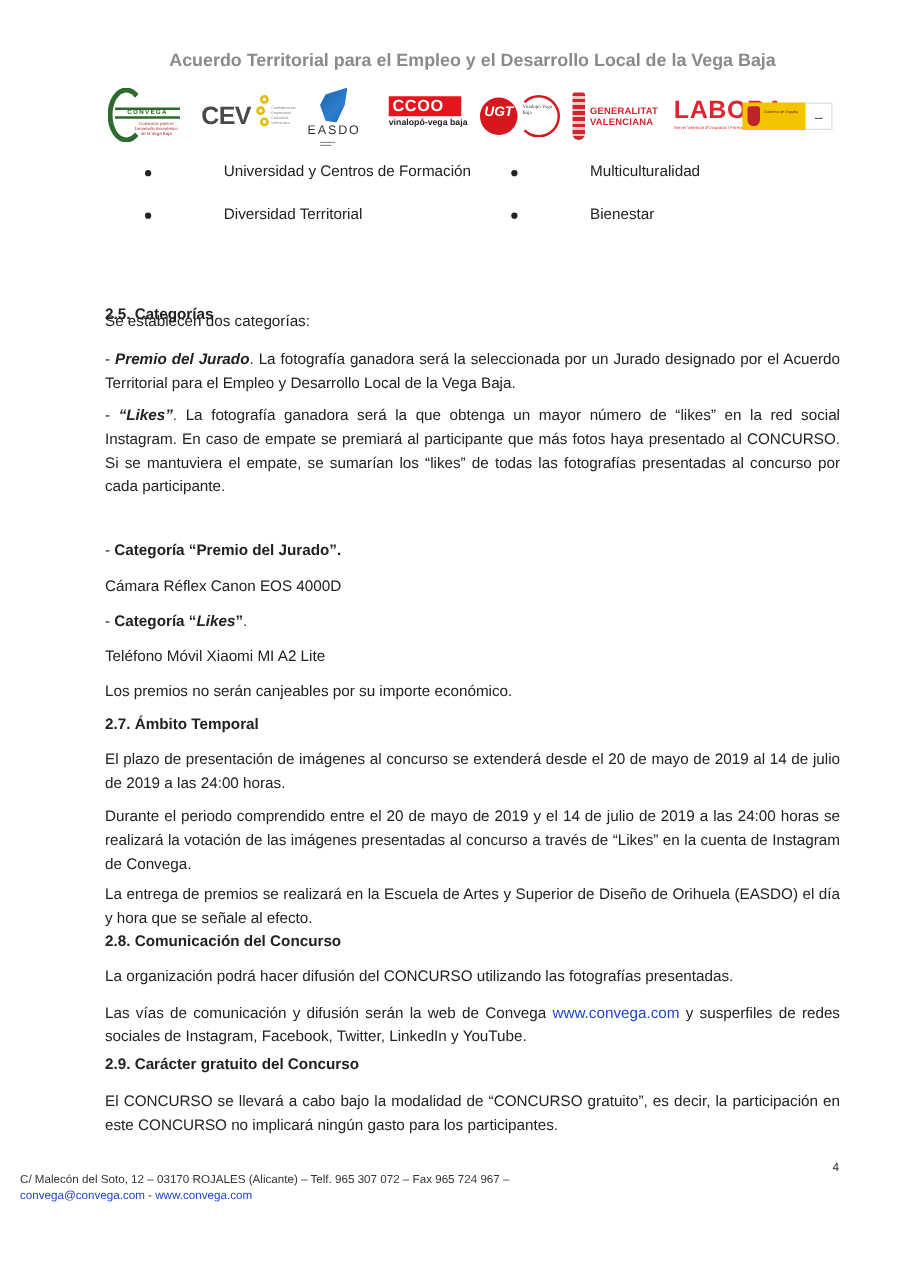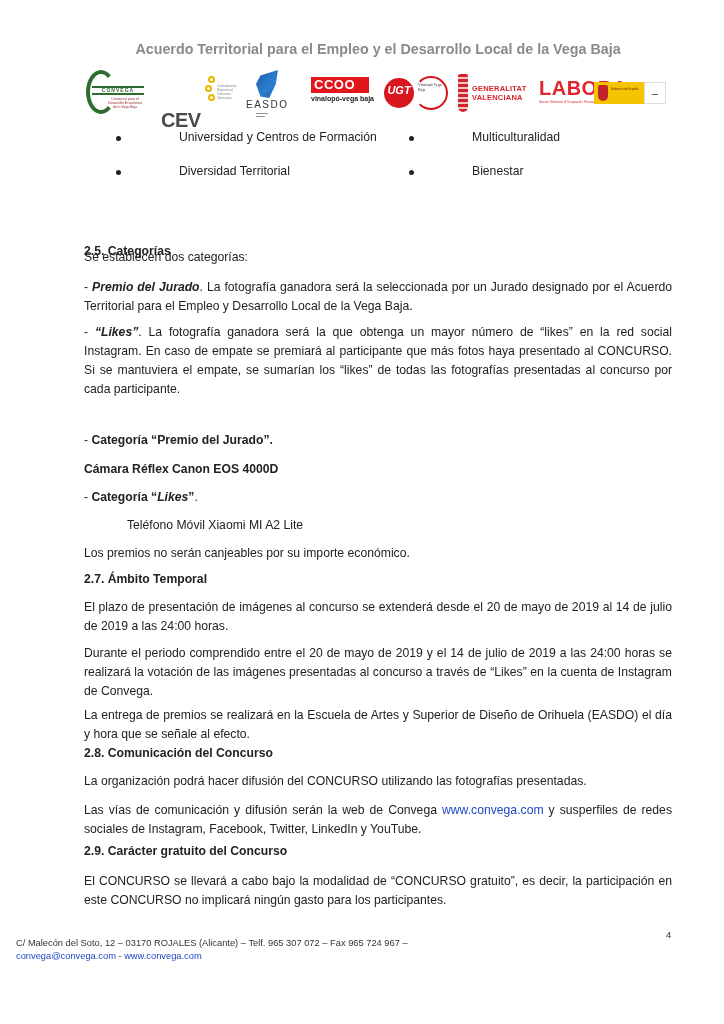--- a/index.html
+++ b/index.html
@@ -12,21 +12,21 @@
     .logo { position: absolute; }
 
     
     .logo-convega { left: 0; top: 2px; width: 62px; height: 46px; }
     .logo-convega .c-ring { position: absolute; left: 2px; top: 0; width: 30px; height: 44px; border: 4px solid #2e6b2e; border-right-color: transparent; border-radius: 50%; box-sizing: border-box; }
     .logo-convega .c-bar { position: absolute; left: 8px; top: 16px; width: 52px; height: 9px; border-top: 2px solid #2e6b2e; border-bottom: 2px solid #2e6b2e; box-sizing: border-box; font-size: 5px; line-height: 5px; color: #2e6b2e; font-weight: bold; text-align: center; letter-spacing: 1px; }
     .logo-convega .c-sub { position: absolute; left: 22px; top: 27px; width: 38px; font-size: 3.5px; line-height: 4px; color: #9b2a2a; text-align: center; }
 
     
     .logo-cev { left: 77px; top: 8px; width: 68px; height: 34px; }
-    .logo-cev .cev-text { position: absolute; left: 0; top: 6px; font-size: 20px; font-weight: bold; color: #4a4a4a; letter-spacing: -0.5px; margin-top: 27px; }
+    .logo-cev .cev-text { position: absolute; left: 0; top: 6px; font-size: 20px; font-weight: bold; color: #4a4a4a; letter-spacing: -0.5px; }
     .logo-cev .cev-chain { position: absolute; left: 44px; top: 0; width: 10px; height: 32px; }
     .logo-cev .cev-chain span { position: absolute; width: 7px; height: 7px; border: 2px solid #e6b800; border-radius: 50%; box-sizing: border-box; }
     .logo-cev .cev-small { position: absolute; left: 56px; top: 8px; width: 26px; font-size: 3px; line-height: 4px; color: #888; }
 
     
     .logo-uepal { left: 158px; top: 0; width: 56px; height: 52px; }
     .logo-uepal .u-shape { position: absolute; left: 14px; top: 2px; width: 22px; height: 28px; background: linear-gradient(135deg, #1a5fa8 0%, #2e7fd0 60%, #1a5fa8 100%); clip-path: polygon(20% 20%, 100% 0%, 90% 50%, 60% 100%, 20% 95%, 0% 50%); }
     .logo-uepal .u-text { position: absolute; left: 4px; top: 31px; font-size: 10px; letter-spacing: 1.5px; color: #333; }
     .logo-uepal .u-sub { position: absolute; left: 14px; top: 44px; width: 24px; font-size: 3px; line-height: 3px; color: #888; }
 
@@ -152,23 +152,23 @@
       <span class="btxt">Bienestar</span>
     </div>
   </div>
 
   <div class="abs h" style="top:224px;margin-top:20px;">2.5. Categorías</div>
   <div class="abs p" style="top:248px;">Se establecen dos categorías:</div>
   <div class="abs p" style="top:278px;"><span>- </span><b><i>Premio del Jurado</i></b><span>. La fotografía ganadora será la seleccionada por un Jurado designado por el Acuerdo Territorial para el Empleo y Desarrollo Local de la Vega Baja.</span></div>
   <div class="abs p" style="top:323px;"><span>- </span><b><i>“Likes”</i></b><span>. La fotografía ganadora será la que obtenga un mayor número de “likes” en la red social Instagram. En caso de empate se premiará al participante que más fotos haya presentado al CONCURSO. Si se mantuviera el empate, se sumarían los “likes” de todas las fotografías presentadas al concurso por cada participante.</span></div>
 
   <div class="abs p" style="top:431px;"><span>- </span><b>Categoría “Premio del Jurado”.</b></div>
-  <div class="abs p" style="top:460px;font-weight:bold;">Cámara Réflex Canon EOS 4000D</div>
+  <div class="abs p" style="top:460px;">Cámara Réflex Canon EOS 4000D</div>
   <div class="abs p" style="top:488px;"><span>- </span><b><span>Categoría “</span><i>Likes</i><span>”</span></b><span>.</span></div>
-  <div class="abs p" style="top:516px;margin-left:43px;">Teléfono Móvil Xiaomi MI A2 Lite</div>
+  <div class="abs p" style="top:516px;">Teléfono Móvil Xiaomi MI A2 Lite</div>
   <div class="abs p" style="top:544px;">Los premios no serán canjeables por su importe económico.</div>
 
   <div class="abs h" style="top:572px;">2.7. Ámbito Temporal</div>
   <div class="abs p" style="top:598px;">El plazo de presentación de imágenes al concurso se extenderá desde el 20 de mayo de 2019 al 14 de julio de 2019 a las 24:00 horas.</div>
   <div class="abs p" style="top:644px;">Durante el periodo comprendido entre el 20 de mayo de 2019 y el 14 de julio de 2019 a las 24:00 horas se realizará la votación de las imágenes presentadas al concurso a través de “Likes” en la cuenta de Instagram de Convega.</div>
   <div class="abs p" style="top:706px;">La entrega de premios se realizará en la Escuela de Artes y Superior de Diseño de Orihuela (EASDO) el día y hora que se señale al efecto.</div>
 
   <div class="abs h" style="top:746px;">2.8. Comunicación del Concurso</div>
   <div class="abs p" style="top:772px;">La organización podrá hacer difusión del CONCURSO utilizando las fotografías presentadas.</div>
   <div class="abs p" style="top:801px;"><span>Las vías de comunicación y difusión serán la web de Convega </span><span class="link">www.convega.com</span><span> y susperfiles de redes sociales de Instagram, Facebook, Twitter, LinkedIn y YouTube.</span></div>

